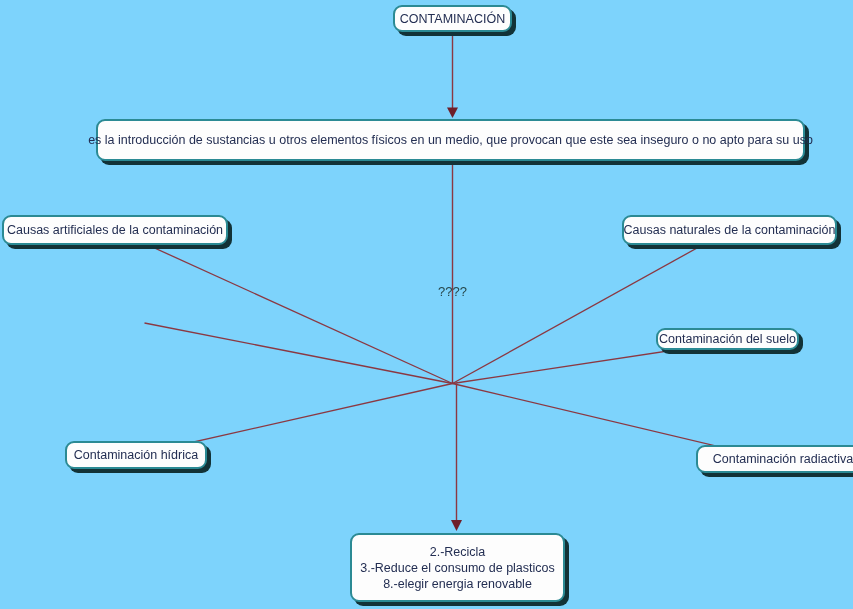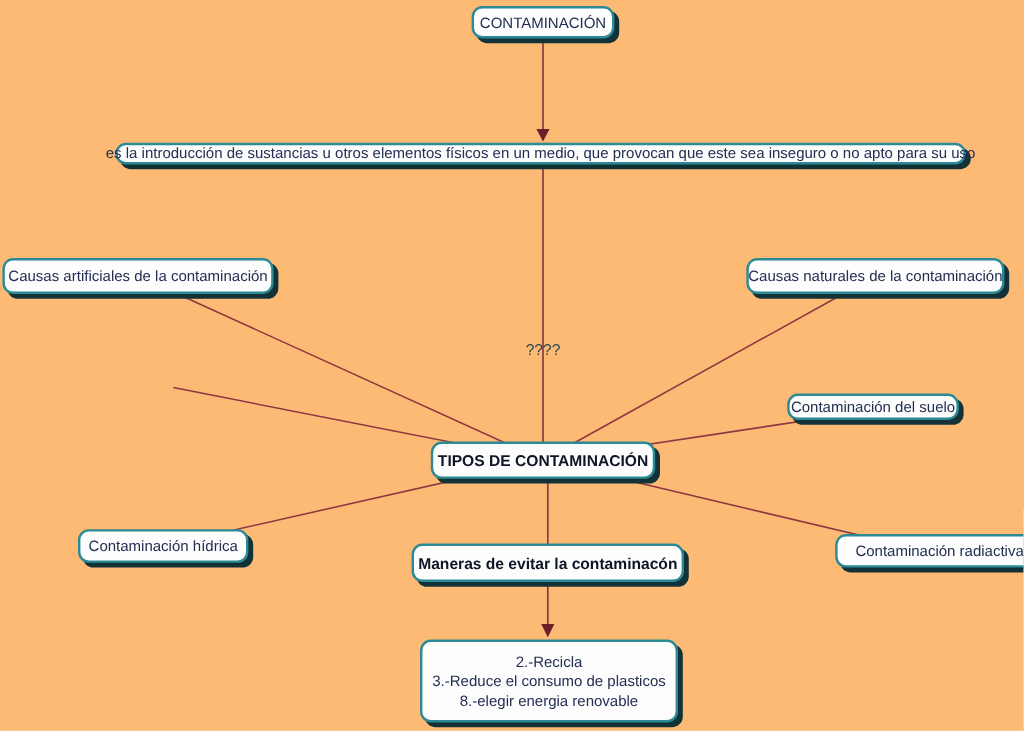--- a/index.html
+++ b/index.html
@@ -3,21 +3,21 @@
 <meta charset="utf-8">
 <style>
   html,body{margin:0;padding:0;}
   body{
     font-family:"Liberation Sans", sans-serif;
     background:#e2f2ee;
   }
   .canvas{
     position:relative;
     width:853px;height:609px;
-    background:#fdba74;
+    background:#7dd3fc;
     overflow:hidden;
   }
   .wires{
     position:absolute;left:0;top:0;z-index:1;
   }
   .node{
     position:absolute;z-index:2;
     box-sizing:border-box;
     background:#fdfdfd;
     border:2px solid #2b8a94;
@@ -58,38 +58,36 @@
     <line x1="727.5" y1="342" x2="452.5" y2="383.5" stroke="#8b3842" stroke-width="1.3"></line>
     <line x1="136" y1="455" x2="452.5" y2="383.5" stroke="#8b3842" stroke-width="1.3"></line>
     <line x1="771" y1="459" x2="452.5" y2="383.5" stroke="#8b3842" stroke-width="1.3"></line>
 
     <line x1="456.5" y1="383.5" x2="456.5" y2="521" stroke="#8b3842" stroke-width="1.4"></line>
     <polygon points="456.5,531 451,520 462,520" fill="#6e1f2a"></polygon>
   </svg>
 
   <div class="node" style="left:393px;top:5px;width:119px;height:27px;">CONTAMINACIÓN</div>
 
-  <div class="node" style="left:96px;top:119px;width:709px;height:18px;">es la introducción de sustancias u otros elementos físicos en un medio, que provocan que este sea inseguro o no apto para su uso</div>
+  <div class="node" style="left:96px;top:119px;width:709px;height:42px;">es la introducción de sustancias u otros elementos físicos en un medio, que provocan que este sea inseguro o no apto para su uso</div>
 
   <div class="node" style="left:622px;top:215px;width:215px;height:30px;">Causas naturales de la contaminación</div>
 
   <div class="node" style="left:2px;top:215px;width:226px;height:30px;">Causas artificiales de la contaminación</div>
 
   <div class="link-label" style="left:430px;top:284px;width:45px;">????</div>
 
 
   <div class="node" style="left:656px;top:328px;width:143px;height:22px;">Contaminación del suelo</div>
 
-  <div class="node bold" style="left:359px;top:368px;width:187px;height:31px;">TIPOS DE CONTAMINACIÓN</div>
 
   <div class="node" style="left:65px;top:441px;width:142px;height:28px;">Contaminación hídrica</div>
 
   <div class="node" style="left:696px;top:445px;width:174px;height:28px;">Contaminación radiactiva</div>
 
-  <div class="node bold" style="left:343px;top:453px;width:227px;height:32px;">Maneras de evitar la contaminacón</div>
 
   <div class="node multiline" style="left:350px;top:533px;width:215px;height:69px;flex-direction:column;">
     <div>2.-Recicla</div>
     <div>3.-Reduce el consumo de plasticos</div>
     <div>8.-elegir energia renovable</div>
   </div>
 
 </div>
 
 </body></html>

